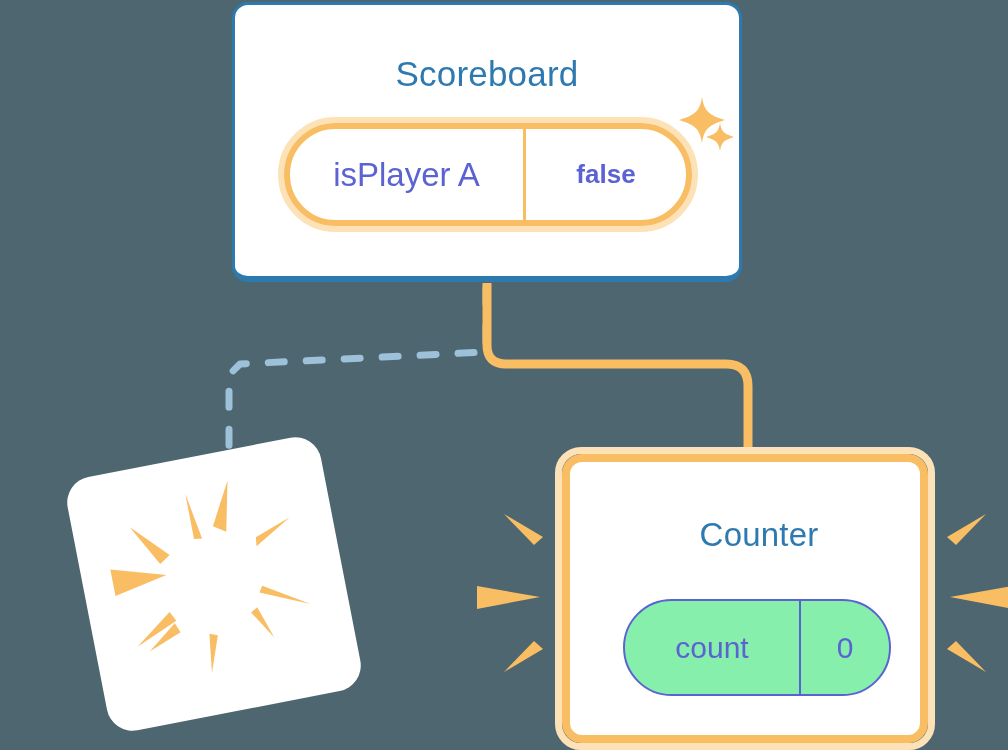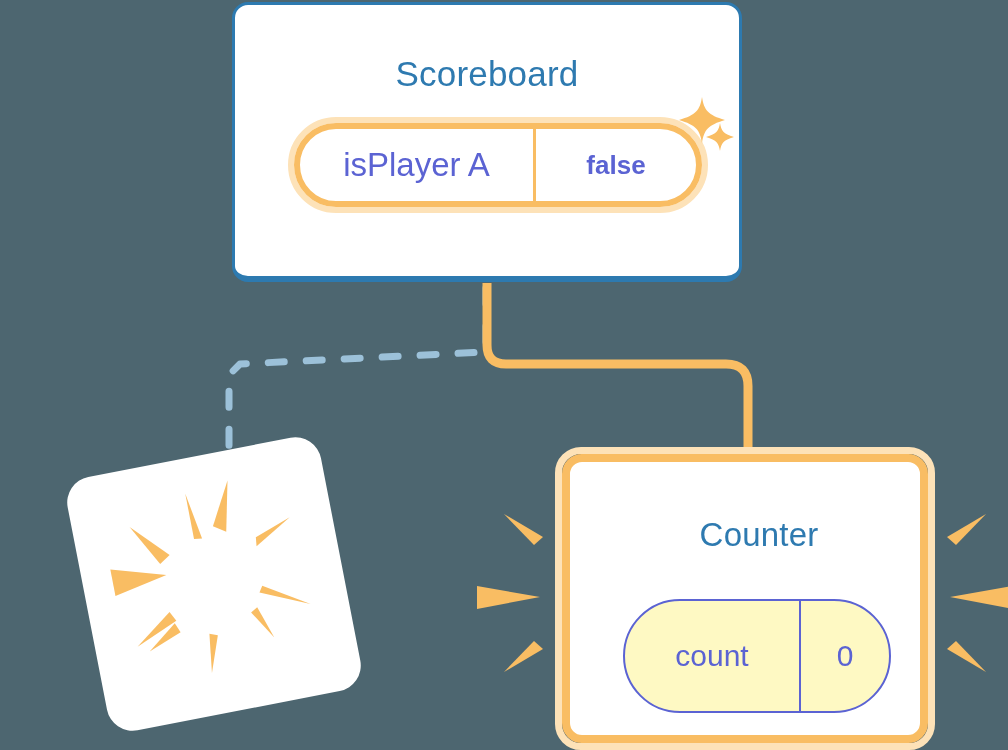--- a/index.html
+++ b/index.html
@@ -47,24 +47,24 @@
     color: #2e7ab0;
     font-size: 35px;
     font-weight: 400;
     letter-spacing: .2px;
   }
   .scoreboard-title { margin-top: 49px; }
 
   
   .pill-wrap {
     position: absolute;
-    left: 53px;
+    left: 43px;
     top: 112px;
     width: 420px;
-    height: 96px;
+    height: 115px;
   }
   .pill-halo {
     position: absolute;
     inset: 0;
     border: 6px solid #fde2b8;
     border-radius: 999px;
     box-sizing: border-box;
   }
   .pill-ring {
     position: absolute;
@@ -128,24 +128,24 @@
     background: #ffffff;
     box-sizing: border-box;
   }
   .counter-title { margin-top: 54px; font-size: 33px; margin-left: 28px; }
 
   .pill-plain {
     position: absolute;
     left: 53px;
     top: 137px;
     width: 268px;
-    height: 114px;
+    height: 97px;
     border: 2px solid #5b63d3;
     border-radius: 999px;
-    background: #fef9c3;
+    background: #86efac;
     box-sizing: border-box;
     display: flex;
     align-items: stretch;
     overflow: hidden;
   }
   .pill-key-pl {
     flex: 0 0 176px;
     font-size: 30px;
     border-right: 2px solid #5b63d3;
   }

